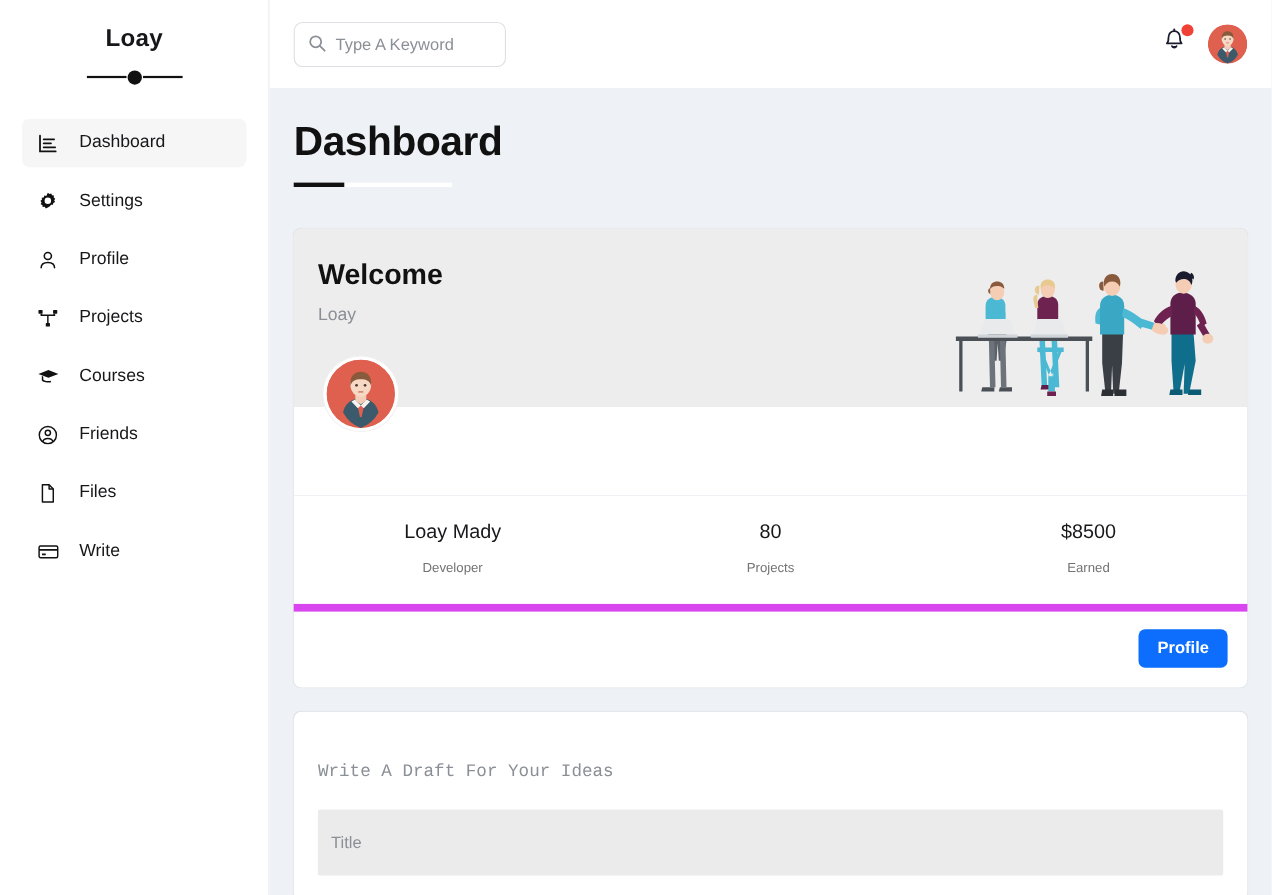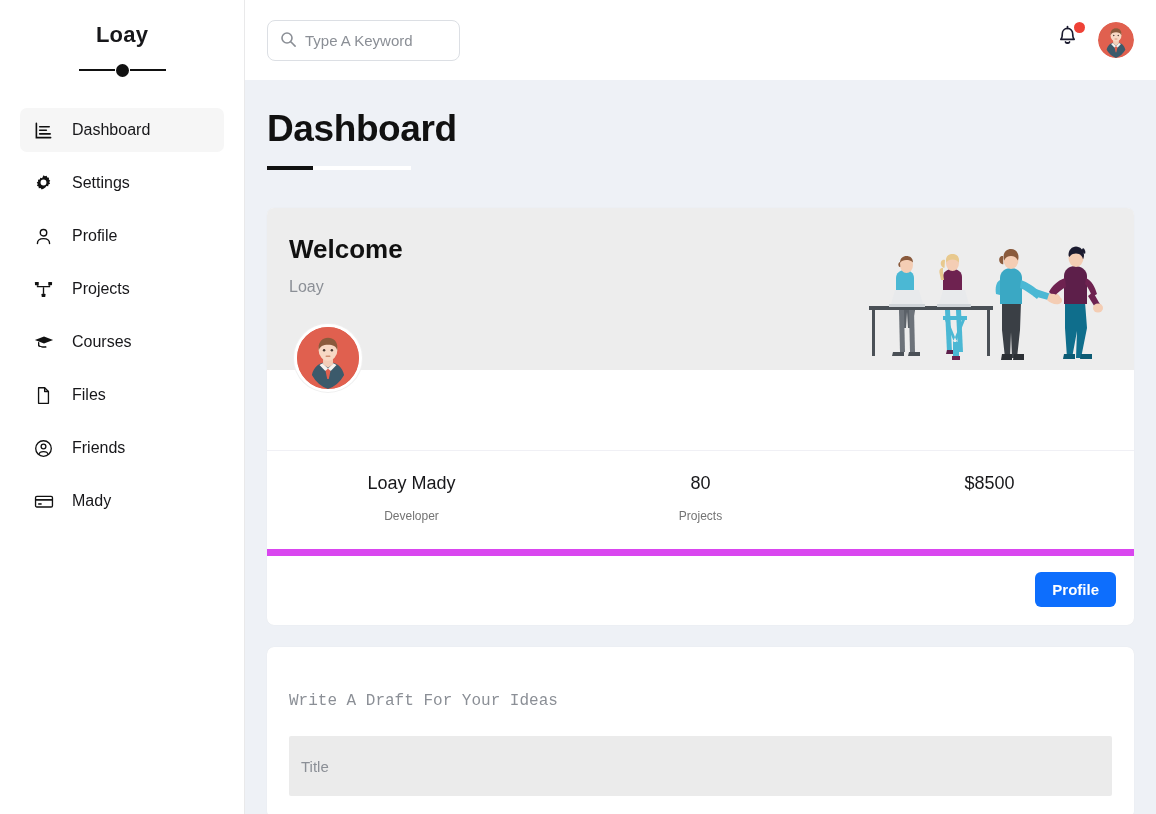--- a/index.html
+++ b/index.html
@@ -365,48 +365,48 @@
           <path d="M3.4 10.1v3.6c0 1.5 3.4 2.7 7.6 2.7.9 0 1.7-.05 2.5-.15V12.2L3.4 10.1z" opacity="0"></path>
           <path d="M4.4 9.1v4.2c0 1.4 3 2.5 6.6 2.5 1 0 2-.1 2.8-.25l-.5-1.6c-.7.12-1.5.19-2.3.19-2.6 0-5.1-.7-5.1-1.5V9.9L4.4 9.1z"></path>
           <path d="M19.2 8.3v5.2h1.5V8.3z" opacity="0"></path>
         </svg>
       </span>
       <span class="lbl">Courses</span>
     </div>
 
     <div class="nav-item">
       <span class="ico">
-        <svg width="19" height="19" viewBox="0 0 20 20" fill="none" stroke="currentColor" stroke-width="1.4" stroke-linejoin="round">
-          <path d="M4.8 1.8h6.4l4 4v12.4H4.8z"></path>
-          <path d="M11.2 1.8v4h4"></path>
-        </svg>
-      </span>
-      <span class="lbl">Files</span>
-    </div>
-
-    <div class="nav-item">
-      <span class="ico">
         <svg width="19" height="19" viewBox="0 0 20 20" fill="none" stroke="currentColor" stroke-width="1.4">
           <circle cx="10" cy="10" r="8.2"></circle>
           <circle cx="10" cy="7.9" r="2.5"></circle>
           <path d="M5.1 16.4c.5-2.1 2.5-3.1 4.9-3.1s4.4 1 4.9 3.1"></path>
         </svg>
       </span>
       <span class="lbl">Friends</span>
     </div>
 
     <div class="nav-item">
       <span class="ico">
+        <svg width="19" height="19" viewBox="0 0 20 20" fill="none" stroke="currentColor" stroke-width="1.4" stroke-linejoin="round">
+          <path d="M4.8 1.8h6.4l4 4v12.4H4.8z"></path>
+          <path d="M11.2 1.8v4h4"></path>
+        </svg>
+      </span>
+      <span class="lbl">Files</span>
+    </div>
+
+    <div class="nav-item">
+      <span class="ico">
         <svg width="20" height="19" viewBox="0 0 21 20" fill="none" stroke="currentColor" stroke-width="1.4">
           <rect x="1.6" y="4.6" width="17.8" height="11.2" rx="1.4"></rect>
           <path d="M1.6 8.3h17.8" stroke-width="1.8"></path>
           <path d="M4.4 12.6h3.6" stroke-width="1.6"></path>
         </svg>
       </span>
-      <span class="lbl">Mady</span>
+      <span class="lbl">Write</span>
     </div>
 
   </nav>
 </aside>
 
 <div class="main">
 
   <header class="topbar">
     <div class="search-wrap">
       <span class="sicon">
@@ -553,20 +553,21 @@
         <div class="stat">
           <div class="stat-value">Loay Mady</div>
           <div class="stat-label">Developer</div>
         </div>
         <div class="stat">
           <div class="stat-value">80</div>
           <div class="stat-label">Projects</div>
         </div>
         <div class="stat">
           <div class="stat-value">$8500</div>
+          <div class="stat-label">Earned</div>
         </div>
       </div>
 
       <div class="card-foot">
         <button class="btn-primary">Profile</button>
       </div>
     </section>
 
     <section class="draft-card">
       <div class="draft-sub">Write A Draft For Your Ideas</div>

